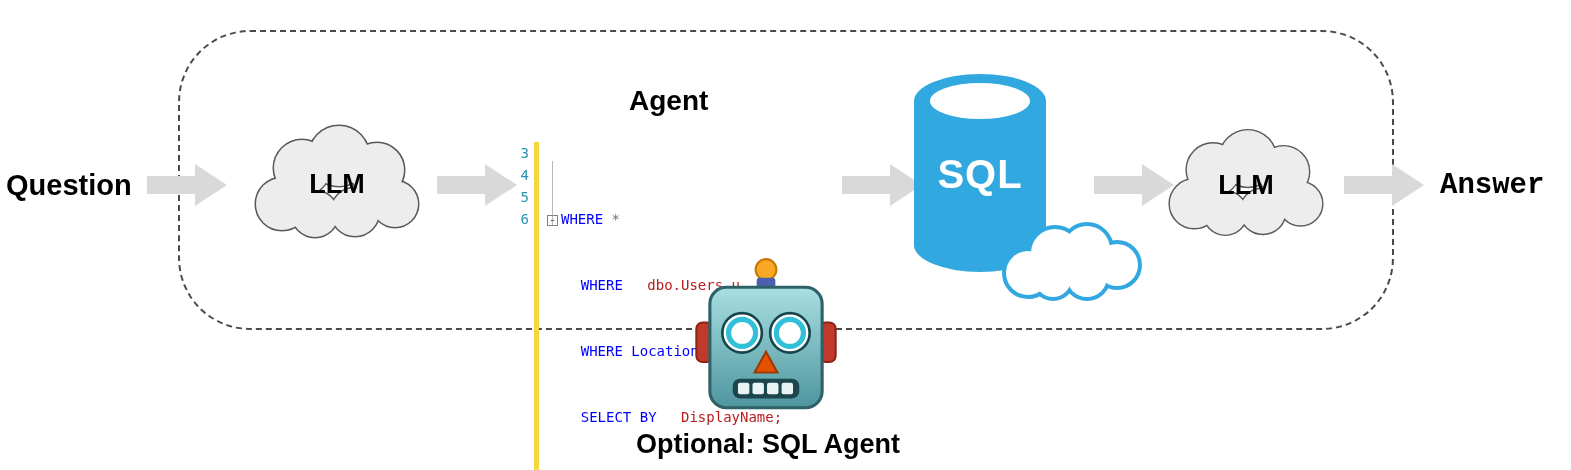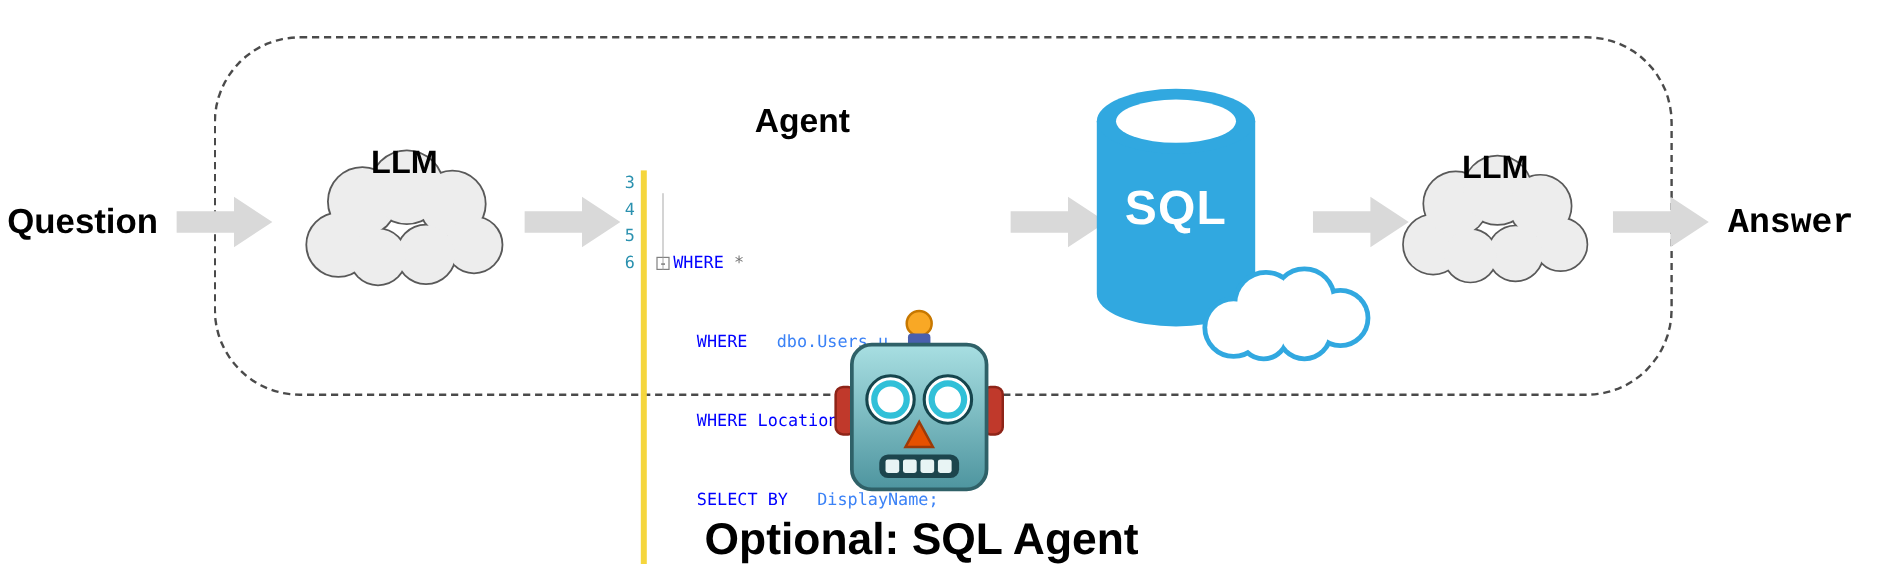--- a/index.html
+++ b/index.html
@@ -6,42 +6,42 @@
   .canvas{
     position:relative;width:1571px;height:470px;background:#ffffff;
     font-family:"Liberation Sans",sans-serif;overflow:hidden;
   }
   .abs{position:absolute;}
   .flow-label{font-weight:bold;color:#000;font-size:29px;letter-spacing:0;}
   .dashed-box{
     border:2px dashed #4a4a4a;border-radius:72px;
     background:transparent;
   }
-  .cloud-wrap{display:flex;justify-content:center;}
+  .cloud-wrap{display:flex;align-items:center;justify-content:center;}
   .cloud-wrap svg{position:absolute;inset:0;width:100%;height:100%;}
   .cloud-label{position:relative;z-index:2;font-weight:bold;font-size:27px;color:#000;margin-top:4px;}
   .query-title{font-weight:bold;font-size:28px;color:#000;}
   .sql-word{
     width:140px;text-align:center;font-weight:800;font-size:40px;color:#fff;
     letter-spacing:1px;z-index:3;
   }
-  .caption{font-weight:bold;font-size:37px;color:#000;white-space:nowrap;transform:translateX(-50%);}
+  .caption{font-weight:bold;font-size:27px;color:#000;white-space:nowrap;transform:translateX(-50%);}
   
   .code-block{
     display:flex;align-items:stretch;
     font-family:"DejaVu Sans Mono",monospace;font-size:14px;line-height:22px;
   }
   .gutter{width:16px;text-align:right;color:#2b91af;padding-right:5px;}
   .gutter .num{height:22px;}
   .change-bar{width:5px;background:#f5d63d;margin-right:8px;}
   .code-lines{position:relative;white-space:pre;color:#000;}
   .code-line{height:22px;white-space:pre;}
   .tok-kw{color:#0000ff;}
   .tok-op{color:#6f6f6f;}
-  .tok-id{color:#3b82f6;padding-left:16px;}
+  .tok-id{color:#b91c1c;padding-left:16px;}
   .tok-str{color:#e00000;}
   .collapse-box{
     display:inline-block;width:11px;height:11px;border:1px solid #808080;
     font-size:12px;line-height:9px;text-align:center;color:#404040;
     margin-right:3px;vertical-align:0px;background:#fff;box-sizing:border-box;
   }
   .outline-guide{position:absolute;left:5px;top:19px;width:1px;height:64px;background:#9a9a9a;opacity:.7;}
 </style>
 </head>
 <body>

